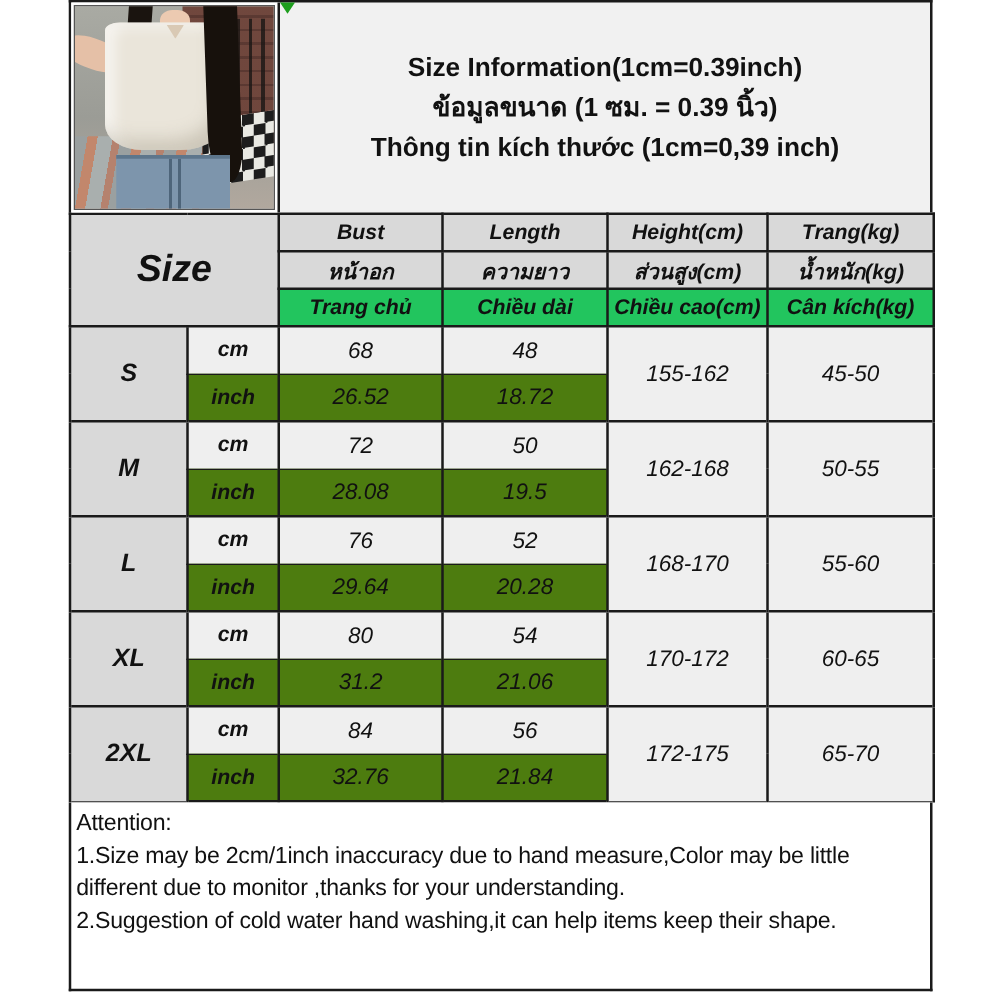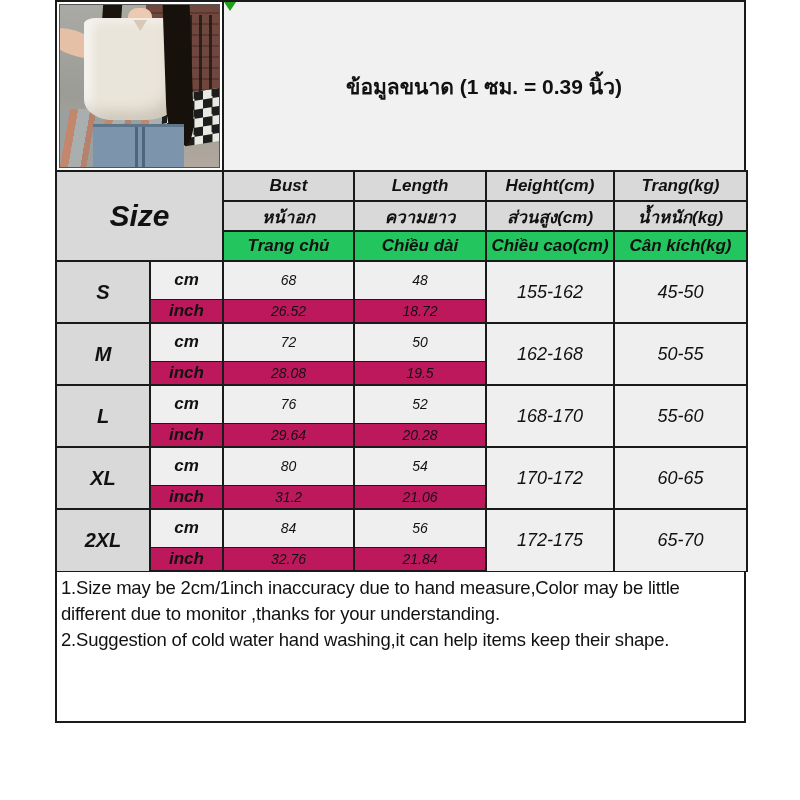--- a/index.html
+++ b/index.html
@@ -45,24 +45,24 @@
   .t-line{font-weight:700;font-size:21px;line-height:23px;white-space:nowrap;}
 
   
   table{width:691px;border-collapse:collapse;table-layout:fixed;}
   td{border:2px solid #1a1a1a;text-align:center;vertical-align:middle;
     font-size:17px;font-weight:700;padding:0;box-sizing:border-box;font-style:italic;}
   tr.hdr td{height:30px;background:#d9d9d9;}
   tr.hdr.hdr-vi td{background:#22c55e;}
   td.size-span{background:#d9d9d9;font-size:30px;font-weight:700;}
   tr.cm-row td{height:38px;background:#efefef;border-bottom-width:1px;}
-  tr.inch-row td{height:24px;background:#be185d;border-top-width:1px;}
+  tr.inch-row td{height:38px;background:#4d7c0f;border-top-width:1px;}
   td.size-cell{background:#d9d9d9 !important;font-size:20px;}
   td.range{background:#efefef !important;font-weight:400;font-size:18px;}
-  td.val{font-weight:400;font-size:14px;}
+  td.val{font-weight:400;font-size:18px;}
   td.unit{font-weight:700;}
 
   
   .attention{border:2px solid #1a1a1a;border-top:none;height:151px;box-sizing:border-box;
     padding:3px 4px;background:#fff;font-size:18.5px;line-height:26px;font-weight:400;
     letter-spacing:-0.2px;}
 </style>
 </head>
 <body>
 
@@ -79,21 +79,23 @@
         <div class="ph-hair-l"></div>
         <div class="ph-neck"></div>
         <div class="ph-shirt"></div>
         <div class="ph-vneck"></div>
         <div class="ph-hair-r"></div>
         <div class="ph-jeans"></div>
       </div>
     </div>
     <div class="title-cell">
       <div class="marker"></div>
+      <div class="t-line">Size Information(1cm=0.39inch)</div>
       <div class="t-line">ข้อมูลขนาด (1 ซม. = 0.39 นิ้ว)</div>
+      <div class="t-line">Thông tin kích thước (1cm=0,39 inch)</div>
     </div>
   </div>
 
   <table>
     <colgroup>
       <col style="width:94px">
         <col style="width:73px">
         <col style="width:131px">
       <col style="width:132px">
         <col style="width:128px">
@@ -186,17 +188,18 @@
       </tr>
       <tr class="inch-row">
         <td class="unit">inch</td>
         <td class="val">32.76</td>
         <td class="val">21.84</td>
       </tr>
     </tbody>
   </table>
 
   <div class="attention">
+    <div>Attention:</div>
     <div>1.Size may be 2cm/1inch inaccuracy due to hand measure,Color may be little different due to monitor ,thanks for your understanding.</div>
     <div>2.Suggestion of cold water hand washing,it can help items keep their shape.</div>
   </div>
 
 </div>
 
 </body></html>

